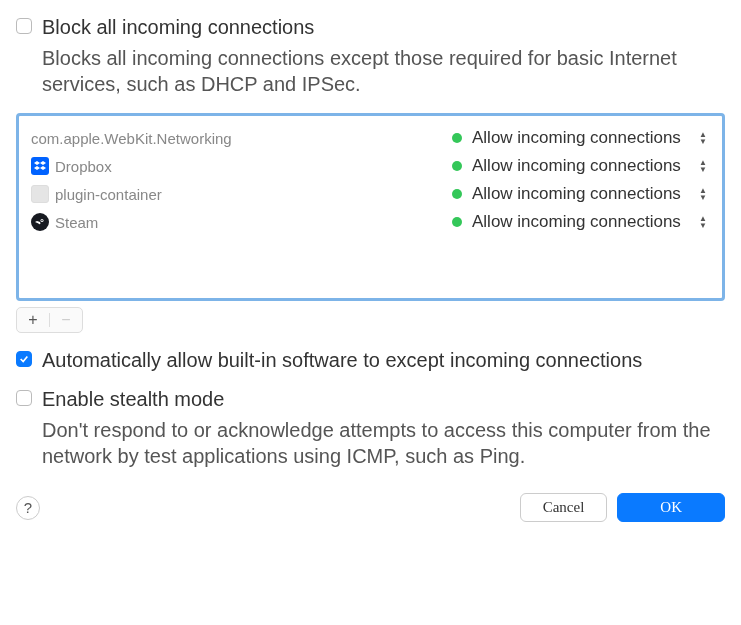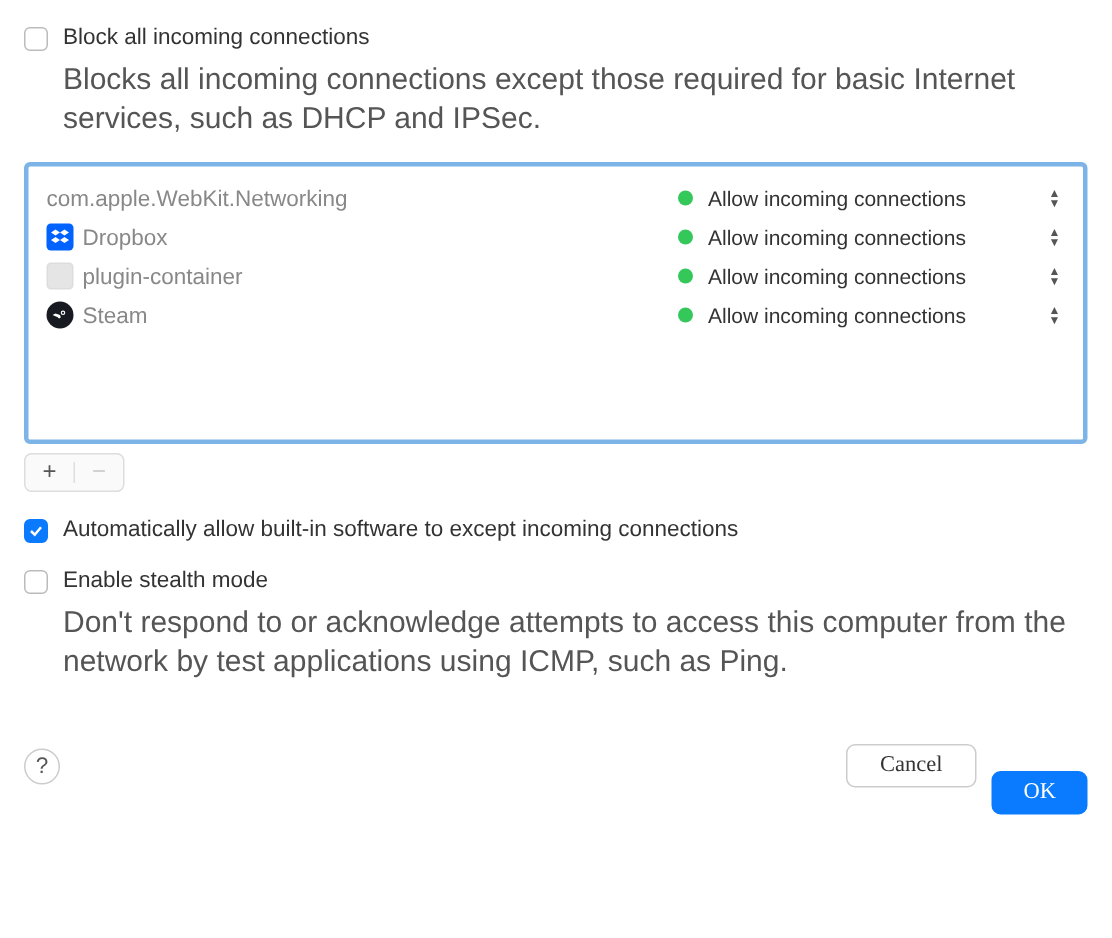--- a/index.html
+++ b/index.html
@@ -32,21 +32,21 @@
     }
     .checkbox.checked {
       background: #0a7aff;
       border-color: #0a7aff;
     }
     .checkbox.checked svg {
       width: 10px;
       height: 10px;
     }
     .label-main {
-      font-size: 15px;
+      font-size: 20px;
       color: #333;
     }
     .label-desc {
       font-size: 20px;
       color: #555;
       margin-left: 26px;
       margin-top: 2px;
       margin-bottom: 14px;
       line-height: 1.3;
     }
@@ -79,21 +79,21 @@
     }
     .status-dot {
       width: 10px;
       height: 10px;
       border-radius: 50%;
       background: #34c759;
       margin-right: 10px;
       flex-shrink: 0;
     }
     .status-text {
-      font-size: 14px;
+      font-size: 17px;
       color: #333;
       width: 224px;
     }
     .stepper {
       width: 14px;
       height: 18px;
       display: flex;
       flex-direction: column;
       justify-content: center;
       align-items: center;
@@ -164,22 +164,21 @@
     }
     .btn-default {
       background: #fff;
       border: 1px solid #ccc;
       color: #333;
     }
     .btn-primary {
       background: #0a7aff;
       border: 1px solid #0a7aff;
       color: #fff;
-      padding: 5px 20px;
-      margin-top: 36px;
+      padding: 5px 42px;
     }
     .dropbox-icon { background: #0062ff; }
     .plugin-icon { background: #e5e5e5; border: 1px solid #ddd; }
     .steam-icon { background: #171a21; border-radius: 50%; }
   </style>
 </head>
 <body>
 
 <div class="section">
   <div class="checkbox-row">

